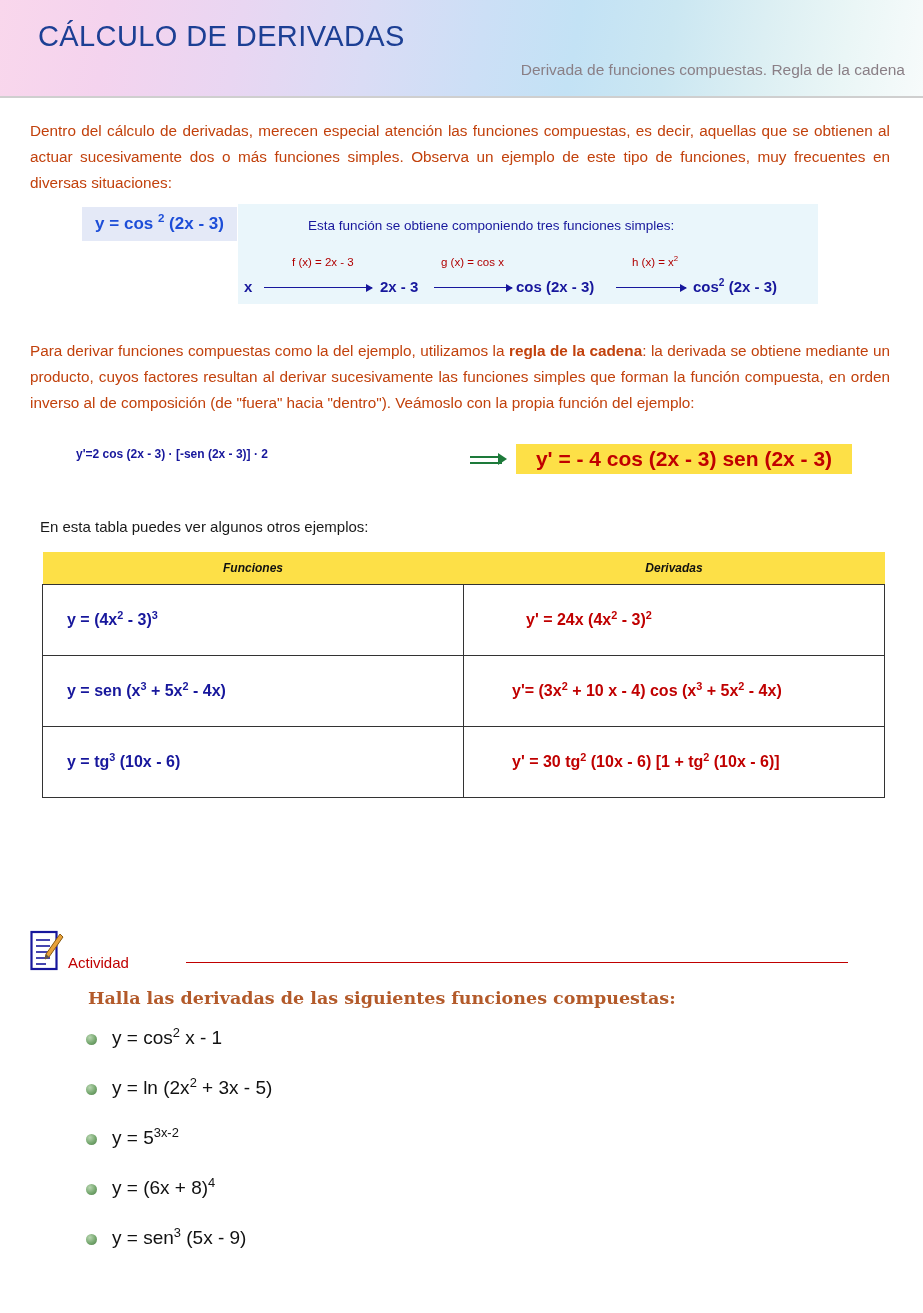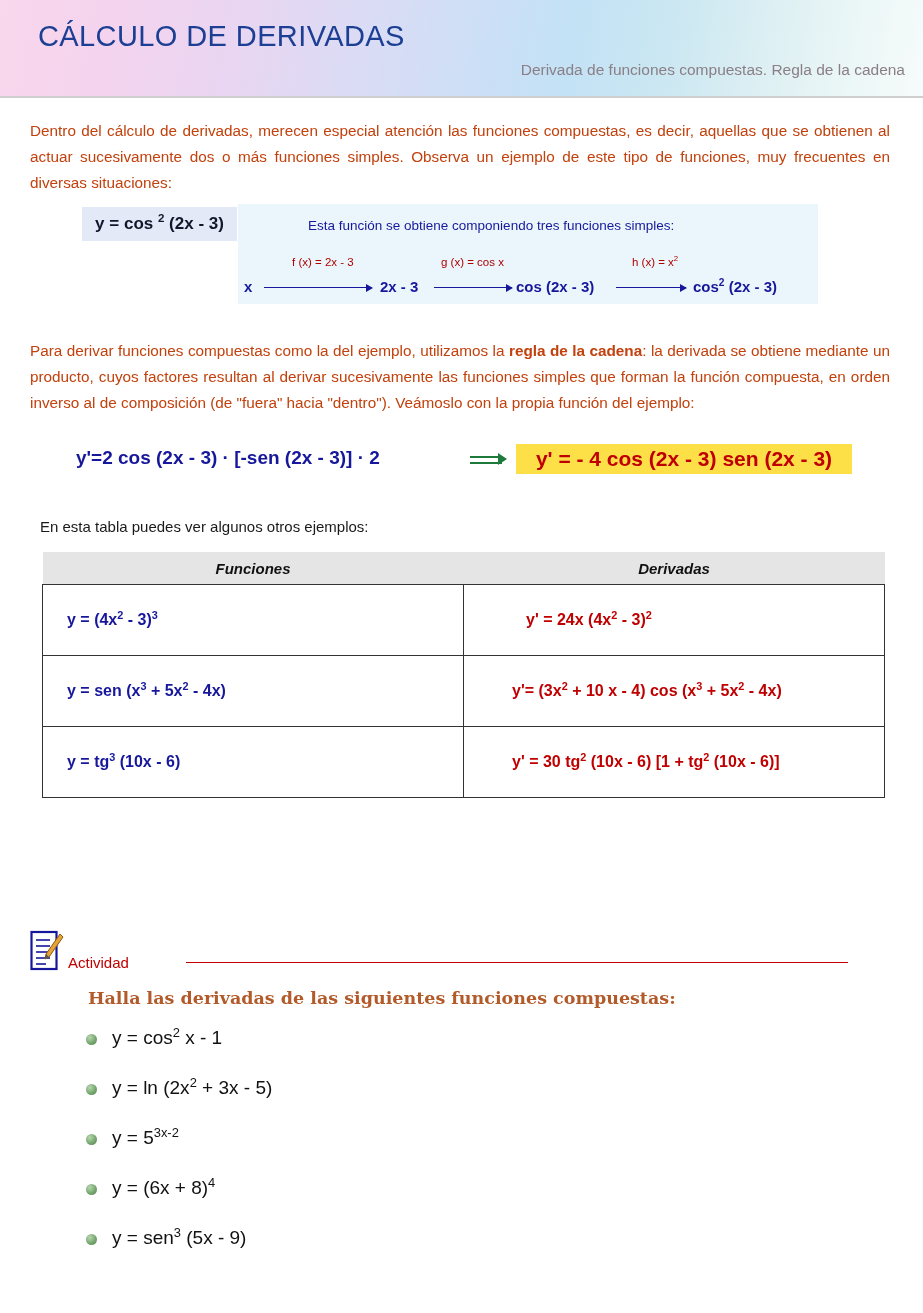--- a/index.html
+++ b/index.html
@@ -80,21 +80,21 @@
     height: 100px;
     background: #eaf6fb;
   }
   .fn-chip {
     position: absolute;
     left: 82px;
     top: 207px;
     width: 155px;
     height: 34px;
     background: #e4e9f7;
-    color: #0f172a;
+    color: #1d4ed8;
     font-weight: bold;
     font-size: 17px;
     display: flex;
     align-items: center;
     justify-content: center;
   }
   .example-caption {
     position: absolute;
     left: 308px;
     top: 218px;
@@ -137,21 +137,21 @@
     border-top: 4px solid transparent;
     border-bottom: 4px solid transparent;
   }
   sup { font-size: 0.68em; vertical-align: super; line-height: 0; }
 
   
   .deriv-line {
     position: absolute;
     left: 76px;
     top: 447px;
-    font-size: 19px;
+    font-size: 12px;
     font-weight: bold;
     color: #17179c;
     white-space: nowrap;
   }
   .implies {
     position: absolute;
     left: 468px;
     top: 449px;
     width: 40px;
     height: 20px;
@@ -201,25 +201,25 @@
   
   .tbl {
     position: absolute;
     left: 42px;
     top: 552px;
     width: 843px;
     border-collapse: collapse;
     table-layout: fixed;
   }
   .tbl th {
-    background: #e5e5e5;
+    background: #fde047;
     height: 30px;
     font-style: italic;
     font-weight: bold;
-    font-size: 15px;
+    font-size: 12px;
     color: #111111;
     border: none;
   }
   .tbl td {
     border: 1.3px solid #333333;
     height: 71px;
     vertical-align: middle;
     padding: 4px 10px 4px 24px;
     box-sizing: border-box;
   }

